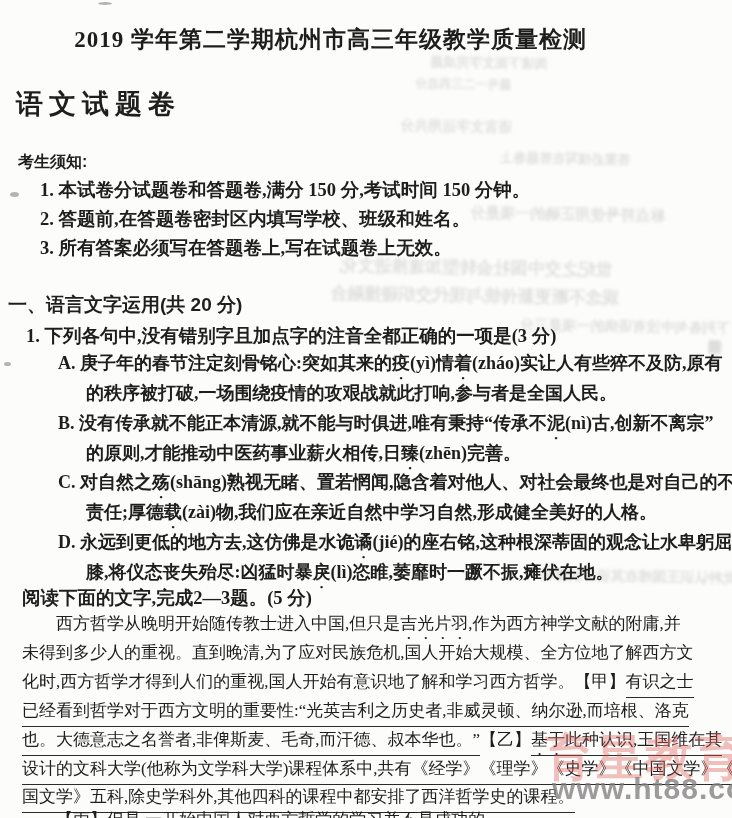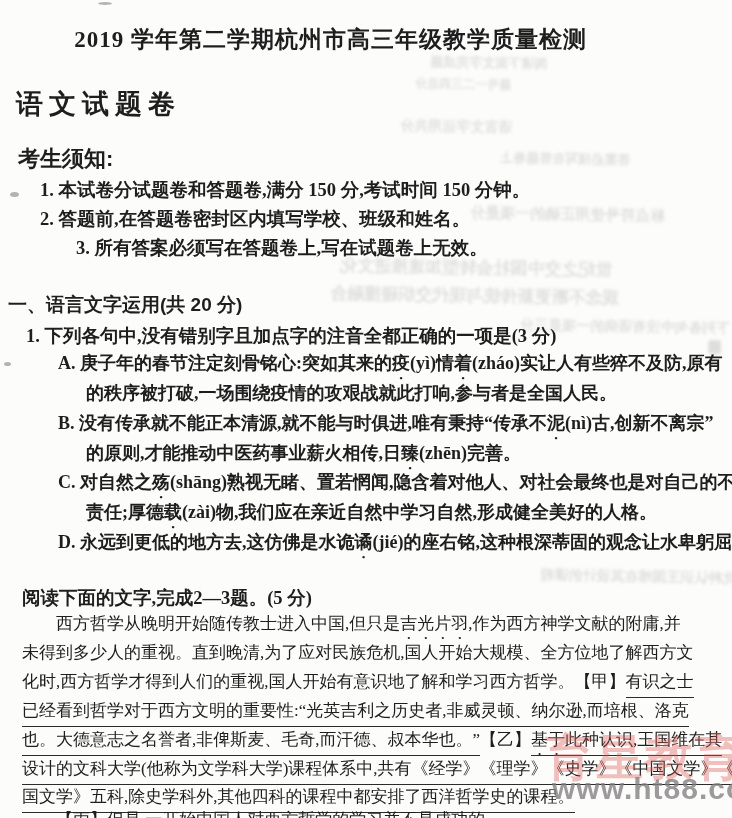--- a/index.html
+++ b/index.html
@@ -12,21 +12,21 @@
   .line{position:absolute;white-space:nowrap;}
   .title{
     width:661px;text-align:center;top:24px;left:0;
     font-size:23px;font-weight:700;letter-spacing:1px;
   }
   .subtitle{
     width:732px;top:86px;left:16px;
     font-size:27px;font-weight:700;letter-spacing:6px;
   }
   .hei{font-family:"Liberation Sans","DejaVu Sans",sans-serif;font-weight:700;}
-  .notice-head{left:18px;top:144px;font-size:22px;}
+  .notice-head{left:18px;top:152px;font-size:16px;}
   .notice-item{left:40px;font-size:18.5px;font-weight:600;}
   .sec-head{left:8px;top:292px;font-size:19px;}
   .q1{left:8px;top:323px;font-size:18.5px;font-weight:600;margin-left:18px;}
   .opt{font-size:18px;font-weight:600;}
   .read{left:22px;top:585px;font-size:18.5px;font-weight:600;}
   .pass{left:22px;font-size:17px;font-weight:500;text-align:right;}
   .u{border-bottom:1.2px solid #2b2b2b;padding-bottom:6px;}
   .dots{
     -webkit-text-emphasis:filled dot;
     -webkit-text-emphasis-position:under;
@@ -72,32 +72,33 @@
   <div class="speck" style="left:10px;top:192px;width:9px;height:5px;"></div>
   <div class="speck" style="left:98px;top:2px;width:14px;height:3px;"></div>
   <div class="speck" style="left:4px;top:362px;width:7px;height:4px;"></div>
 
   <div class="line title">2019 学年第二学期杭州市高三年级教学质量检测</div>
   <div class="line subtitle">语文试题卷</div>
 
   <div class="line hei notice-head">考生须知:</div>
   <div class="line notice-item" style="top:177px;">1. 本试卷分试题卷和答题卷,满分 150 分,考试时间 150 分钟。</div>
   <div class="line notice-item" style="top:206px;">2. 答题前,在答题卷密封区内填写学校、班级和姓名。</div>
-  <div class="line notice-item" style="top:235px;margin-left:36px;">3. 所有答案必须写在答题卷上,写在试题卷上无效。</div>
+  <div class="line notice-item" style="top:235px;">3. 所有答案必须写在答题卷上,写在试题卷上无效。</div>
 
   <div class="line hei sec-head">一、语言文字运用(共 20 分)</div>
   <div class="line q1">1. 下列各句中,没有错别字且加点字的注音全都正确的一项是(3 分)</div>
 
   <div class="line opt" style="left:58px;top:351px;"><span>A. 庚子年的春节注定刻骨铭心:突如其来的</span><span class="dots">疫</span><span>(yì)情</span><span class="dots">着</span><span>(zháo)实让人有些猝不及防,原有</span></div>
   <div class="line opt" style="left:86px;top:381px;"><span>的秩序被打破,一场围绕疫情的攻艰战就此打响,参与者是全国人民。</span></div>
   <div class="line opt" style="left:58px;top:411px;"><span>B. 没有传承就不能正本清源,就不能与时俱进,唯有秉持“传承不</span><span class="dots">泥</span><span>(nì)古,创新不离宗”</span></div>
   <div class="line opt" style="left:86px;top:441px;"><span>的原则,才能推动中医药事业薪火相传,日</span><span class="dots">臻</span><span>(zhēn)完善。</span></div>
   <div class="line opt" style="left:58px;top:470px;"><span>C. 对自然之</span><span class="dots">殇</span><span>(shāng)熟视无睹、置若惘闻,隐含着对他人、对社会最终也是对自己的不负</span></div>
   <div class="line opt" style="left:86px;top:500px;"><span>责任;厚德</span><span class="dots">载</span><span>(zài)物,我们应在亲近自然中学习自然,形成健全美好的人格。</span></div>
   <div class="line opt" style="left:58px;top:530px;"><span>D. 永远到更低的地方去,这仿佛是水诡</span><span class="dots">谲</span><span>(jié)的座右铭,这种根深蒂固的观念让水卑躬屈</span></div>
+  <div class="line opt" style="left:86px;top:560px;"><span>膝,将仪态丧失殆尽:凶猛时暴</span><span class="dots">戾</span><span>(lì)恣睢,萎靡时一蹶不振,瘫伏在地。</span></div>
 
   <div class="line read">阅读下面的文字,完成2—3题。(5 分)</div>
 
   <div class="line pass" style="top:612px;"><span>　　西方哲学从晚明开始随传教士进入中国,但只是</span><span class="dots">吉光片羽</span><span>,作为西方神学文献的附庸,并</span></div>
   <div class="line pass" style="top:641px;"><span>未得到多少人的重视。直到晚清,为了应对民族危机,国人开始大规模、全方位地了解西方文</span></div>
   <div class="line pass" style="top:670px;"><span>化时,西方哲学才得到人们的重视,国人开始有意识地了解和学习西方哲学。【甲】</span><span class="u">有识之士</span></div>
   <div class="line pass" style="top:699px;"><span class="u">已经看到哲学对于西方文明的重要性:“光英吉利之历史者,非威灵顿、纳尔逊,而培根、洛克</span></div>
   <div class="line pass" style="top:728px;"><span class="u">也。大德意志之名誉者,非俾斯麦、毛奇,而汗德、叔本华也。”</span><span>【乙】</span><span class="u dots">基于</span><span class="u">此种认识,王国维在其</span></div>
   <div class="line pass" style="top:757px;"><span class="u">设计的文科大学(他称为文学科大学)课程体系中,共有《经学》《理学》《史学》《中国文学》《外</span></div>
   <div class="line pass" style="top:785px;"><span class="u">国文学》五科,除史学科外,其他四科的课程中都安排了西洋哲学史的课程。</span></div>

